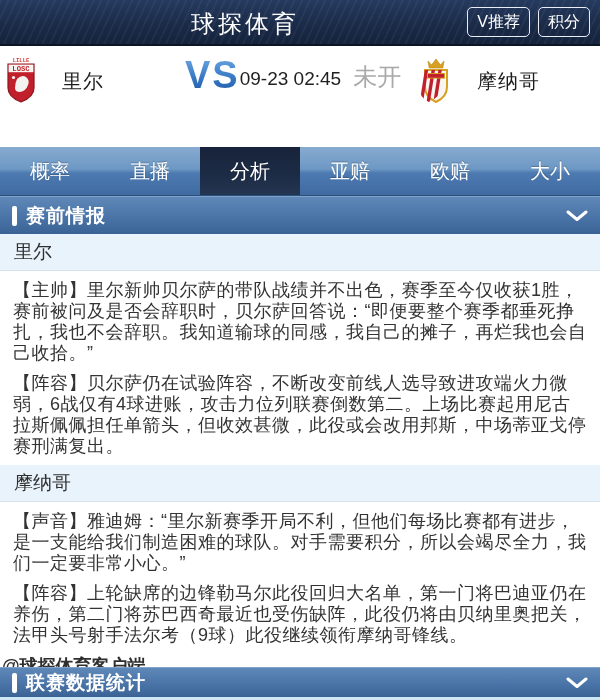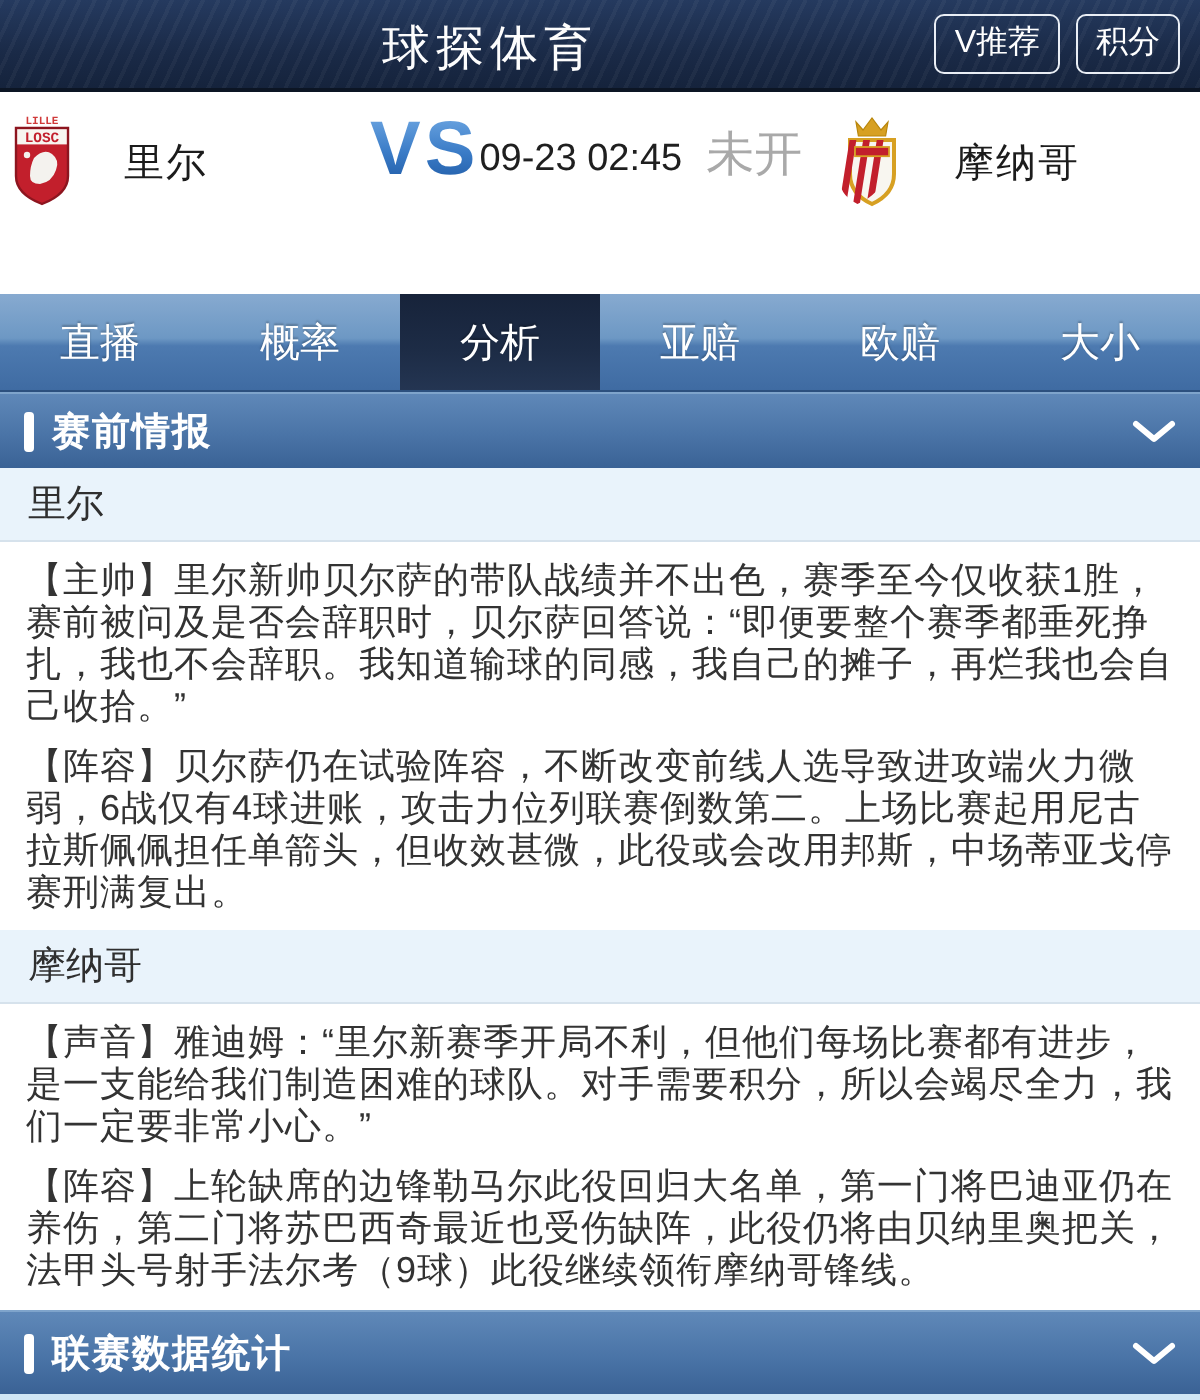--- a/index.html
+++ b/index.html
@@ -66,21 +66,21 @@
     height:37px; background:#e9f3fb; border-bottom:1px solid #d6e2ec;
     display:flex; align-items:center; padding:0 14px; font-size:19px; color:#2f2f2f;
   }
   .intel-paragraph{
     margin:9px 13px 8px; font-size:18px; line-height:21px; color:#333; letter-spacing:0.5px;
   }
   .watermark{ margin:2px 0 0 2px; font-size:18px; font-weight:bold; color:#2e2e2e; }
 
   
   .bottom-area{ position:absolute; left:0; right:0; bottom:0; }
-  .bottom-area .section-bar{ height:42px; }
+  .bottom-area .section-bar{ height:30px; }
   .bottom-sliver{ height:3px; background:#cfe6f5; }
 </style>
 </head>
 <body>
 
 <div class="screen">
 
   <div class="app-header">
     <div class="app-title">球探体育</div>
     <div class="header-buttons">
@@ -126,22 +126,22 @@
           <rect x="32.4" y="12" width="3.4" height="36" fill="#c21f2c"></rect>
           <rect x="39.2" y="12" width="3.4" height="36" fill="#c21f2c"></rect>
         </g>
         <rect x="12.5" y="17.5" width="17" height="4.6" fill="#c21f2c" stroke="#d7a022" stroke-width="0.9"></rect>
       </svg>
       <div class="team-name">摩纳哥</div>
     </div>
   </div>
 
   <div class="tab-bar">
+    <div class="tab">概率</div>
     <div class="tab">直播</div>
-    <div class="tab">概率</div>
     <div class="tab selected">分析</div>
     <div class="tab">亚赔</div>
     <div class="tab">欧赔</div>
     <div class="tab">大小</div>
   </div>
 
   <div class="section-bar">
     <span class="accent-bar"></span>
     <span class="section-title">赛前情报</span>
     <span class="chev">

